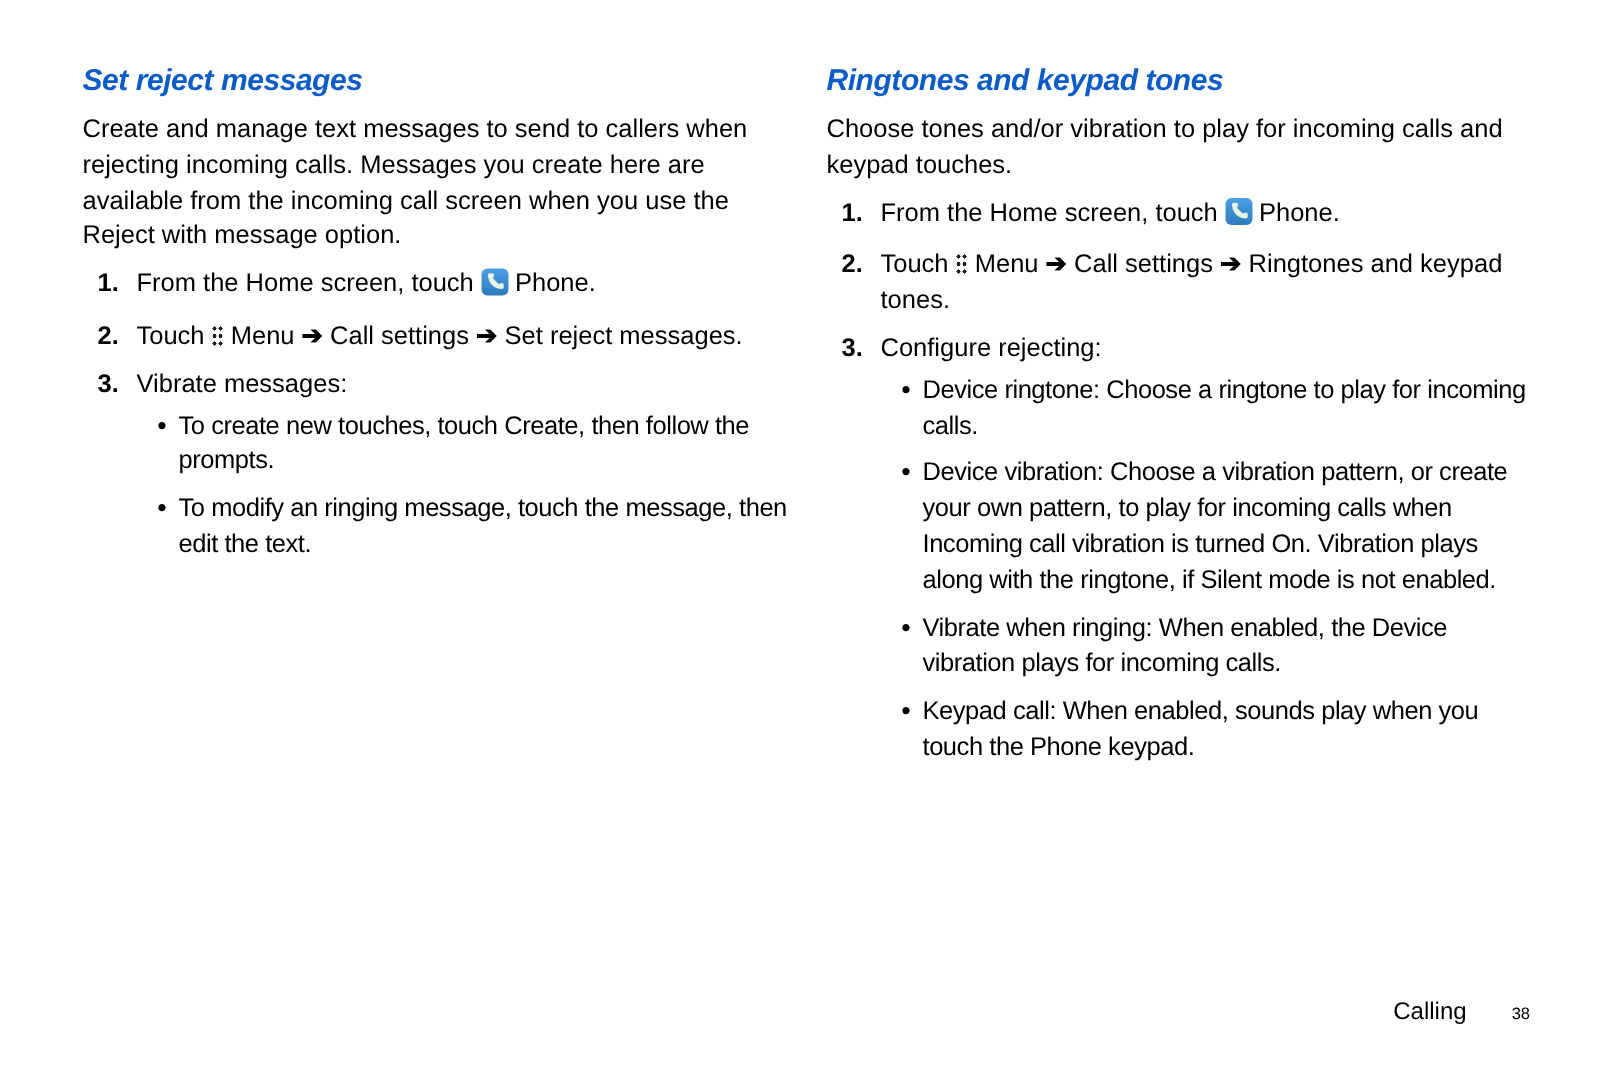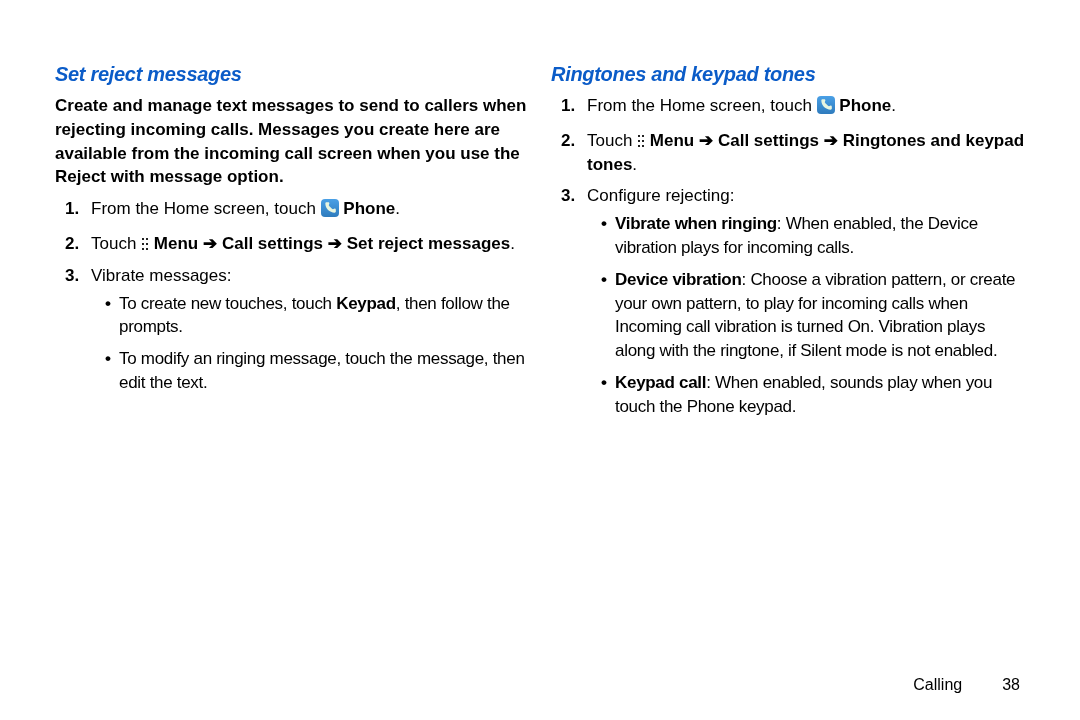--- a/index.html
+++ b/index.html
@@ -14,37 +14,36 @@
   .page {
     box-sizing: border-box;
     width: 1080px;
     height: 720px;
     padding: 40px 55px 30px 55px;
     position: relative;
   }
   .cols {
     display: flex;
     gap: 22px;
-    margin-top: 20px;
   }
   .col {
     flex: 1 1 50%;
     font-size: 17px;
     line-height: 1.4;
   }
   .h-ital {
     font-family: Arial, Helvetica, sans-serif;
     font-style: italic;
     font-weight: 800;
     color: #0b5cc8;
     font-size: 20px;
     margin: 0 0 6px 0;
     letter-spacing: -0.3px;
   }
-  p { margin: 0 0 8px 0; font-weight: bold; }
+  p { margin: 0 0 8px 0; }
   .condensed { letter-spacing: -0.3px; font-stretch: condensed; }
   ol.steps {
     list-style: none;
     padding: 0;
     margin: 6px 0 0 10px;
   }
   ol.steps > li {
     position: relative;
     padding-left: 26px;
     margin-bottom: 8px;
@@ -95,32 +94,32 @@
     height: 14px;
     background:
       radial-gradient(circle at 2px 2px, #222 1.3px, transparent 1.4px),
       radial-gradient(circle at 6px 2px, #222 1.3px, transparent 1.4px),
       radial-gradient(circle at 2px 7px, #222 1.3px, transparent 1.4px),
       radial-gradient(circle at 6px 7px, #222 1.3px, transparent 1.4px),
       radial-gradient(circle at 2px 12px, #222 1.3px, transparent 1.4px),
       radial-gradient(circle at 6px 12px, #222 1.3px, transparent 1.4px);
     vertical-align: -2px;
   }
-  .b { font-weight: 700; }
+  .b { font-weight: 400; }
   .arrow { font-weight: 700; }
   .footer {
     position: absolute;
-    bottom: 26px;
+    bottom: 36px;
     right: 60px;
     font-size: 16px;
     display: flex;
-    gap: 40px;
+    gap: 30px;
     align-items: baseline;
   }
-  .footer .pg { font-size: 16px; }
+  .footer .pg { font-size: 11px; }
 </style>
 </head>
 <body>
 
 <div class="page">
   <div class="cols">
 
     <div class="col">
       <h3 class="h-ital">Set reject messages</h3>
       <p>Create and manage text messages to send to callers when rejecting incoming calls. Messages you create here are available from the incoming call screen when you use the Reject with message option.</p>
@@ -142,30 +141,31 @@
           <span>Touch </span>
           <span class="menu-icon"></span>
           <span class="b">Menu</span><span class="b arrow"> ➔ </span><span class="b">Call settings</span><span class="b arrow"> ➔ </span><span class="b">Set reject messages</span><span>.</span>
         </li>
 
         <li>
           <span class="num">3.</span>
           <span>Vibrate messages:</span>
           <ul class="bul condensed">
             <li>
-              <span>To create new touches, touch </span><span class="b">Keypad</span><span>, then follow the prompts.</span>
+              <span>To create new touches, touch </span><span class="b">Create</span><span>, then follow the prompts.</span>
             </li>
             <li>To modify an ringing message, touch the message, then edit the text.</li>
           </ul>
         </li>
       </ol>
     </div>
 
     <div class="col">
       <h3 class="h-ital">Ringtones and keypad tones</h3>
+      <p>Choose tones and/or vibration to play for incoming calls and keypad touches.</p>
 
       <ol class="steps">
         <li>
           <span class="num">1.</span>
           <span>From the Home screen, touch </span>
           <span class="icon-wrap">
             <span class="phone-icon"><svg viewBox="0 0 24 24">
                   <path fill="#e8f5e0" d="M6 2c-1 0-2 1-2 2 0 9 7 16 16 16 1 0 2-1 2-2v-3c0-1-1-2-2-2l-3 1c-1 0-1 0-2-1l-4-4c-1-1-1-1-1-2l1-3c0-1-1-2-2-2H6z"></path>
                 </svg></span>
           </span>
@@ -177,24 +177,27 @@
           <span>Touch </span>
           <span class="menu-icon"></span>
           <span class="b">Menu</span><span class="b arrow"> ➔ </span><span class="b">Call settings</span><span class="b arrow"> ➔ </span><span class="b">Ringtones and keypad tones</span><span>.</span>
         </li>
 
         <li>
           <span class="num">3.</span>
           <span>Configure rejecting:</span>
           <ul class="bul condensed">
             <li>
+              <span class="b">Device ringtone</span><span>: Choose a ringtone to play for incoming calls.</span>
+            </li>
+            <li>
+              <span class="b">Device vibration</span><span>: Choose a vibration pattern, or create your own pattern, to play for incoming calls when Incoming call vibration is turned On. Vibration plays along with the ringtone, if Silent mode is not enabled.</span>
+            </li>
+            <li>
               <span class="b">Vibrate when ringing</span><span>: When enabled, the Device vibration plays for incoming calls.</span>
-            </li>
-            <li>
-              <span class="b">Device vibration</span><span>: Choose a vibration pattern, or create your own pattern, to play for incoming calls when Incoming call vibration is turned On. Vibration plays along with the ringtone, if Silent mode is not enabled.</span>
             </li>
             <li>
               <span class="b">Keypad call</span><span>: When enabled, sounds play when you touch the Phone keypad.</span>
             </li>
           </ul>
         </li>
       </ol>
     </div>
 
   </div>

